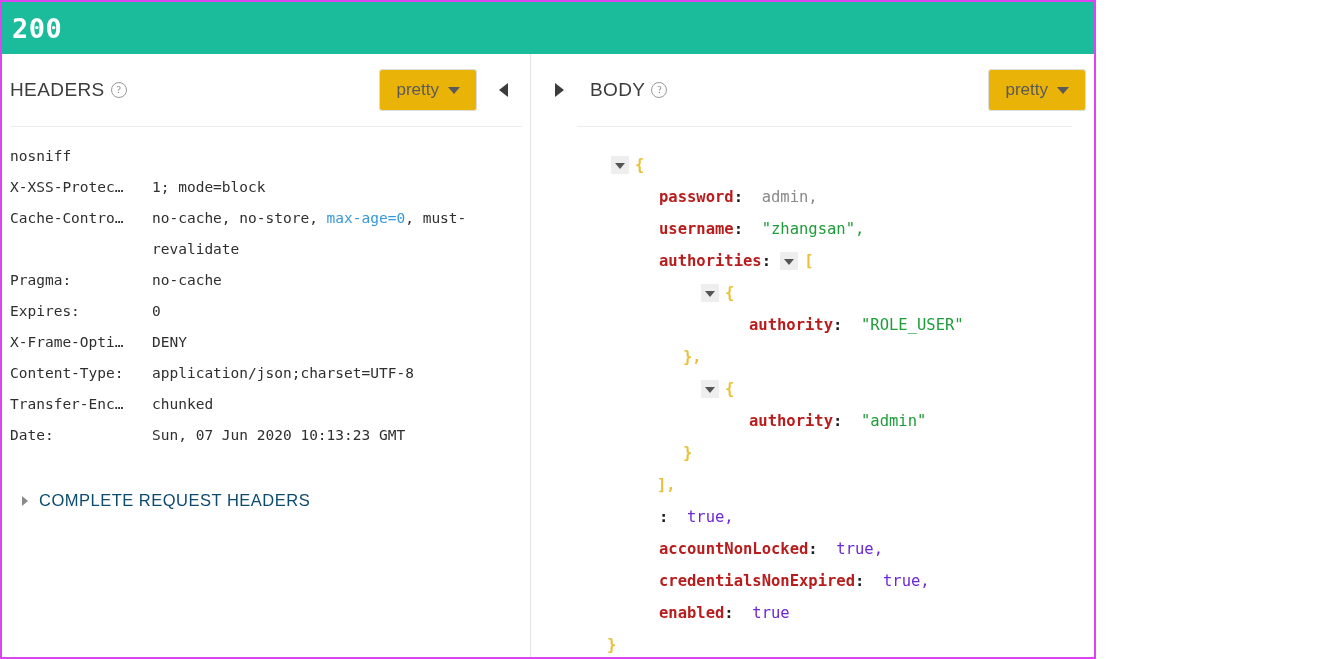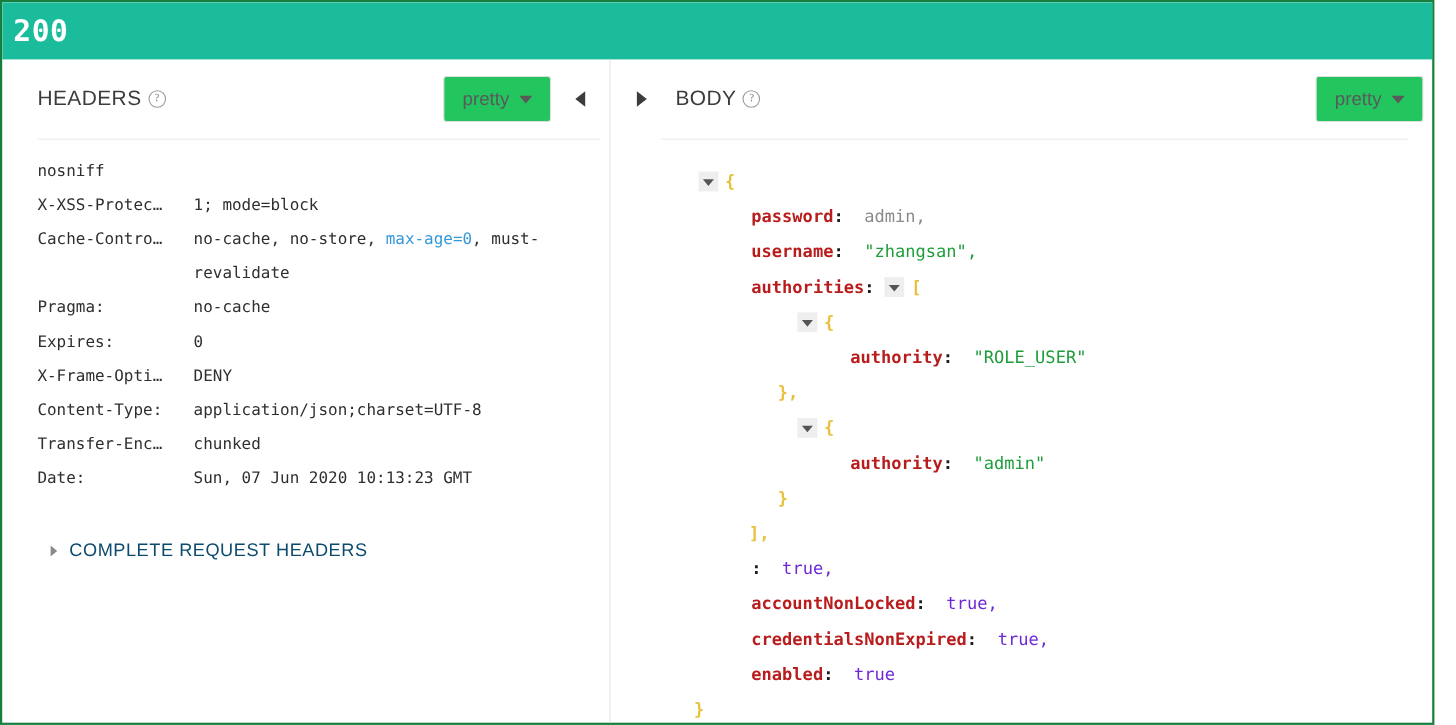--- a/index.html
+++ b/index.html
@@ -5,24 +5,24 @@
   html, body {
     margin: 0;
     padding: 0;
     background: #ffffff;
   }
   body {
     font-family: "Liberation Sans", sans-serif;
   }
   .page {
     position: relative;
-    width: 1304px;
+    width: 1096px;
     height: 659px;
     box-sizing: border-box;
-    border: 2px solid #15803d;
+    border: 2px solid #d946ef;
     background: #ffffff;
     overflow: hidden;
   }
 
   
   .status-bar {
     height: 52px;
     background: #1abc9c;
     display: flex;
     align-items: center;
@@ -36,21 +36,20 @@
     color: #ffffff;
     letter-spacing: 0.5px;
     line-height: 1;
   }
 
   
   .panes {
     display: flex;
     height: 605px;
     box-sizing: border-box;
-    margin-left: 24px;
   }
   .pane-left {
     width: 529px;
     box-sizing: border-box;
     border-right: 1px solid #e4e4e4;
     position: relative;
   }
   .pane-right {
     flex: 1;
     box-sizing: border-box;
@@ -86,21 +85,21 @@
     font-family: "Liberation Serif", serif;
   }
   .spacer { flex: 1; }
 
   .pretty-btn {
     display: inline-flex;
     align-items: center;
     gap: 9px;
     border: 1px solid #dedede;
     border-radius: 3px;
-    background: #22c55e;
+    background: #eab308;
     padding: 10px 16px;
     font-size: 17px;
     color: #5a5a5a;
     cursor: pointer;
     user-select: none;
   }
   .caret-down {
     width: 0; height: 0;
     border-left: 6px solid transparent;
     border-right: 6px solid transparent;

